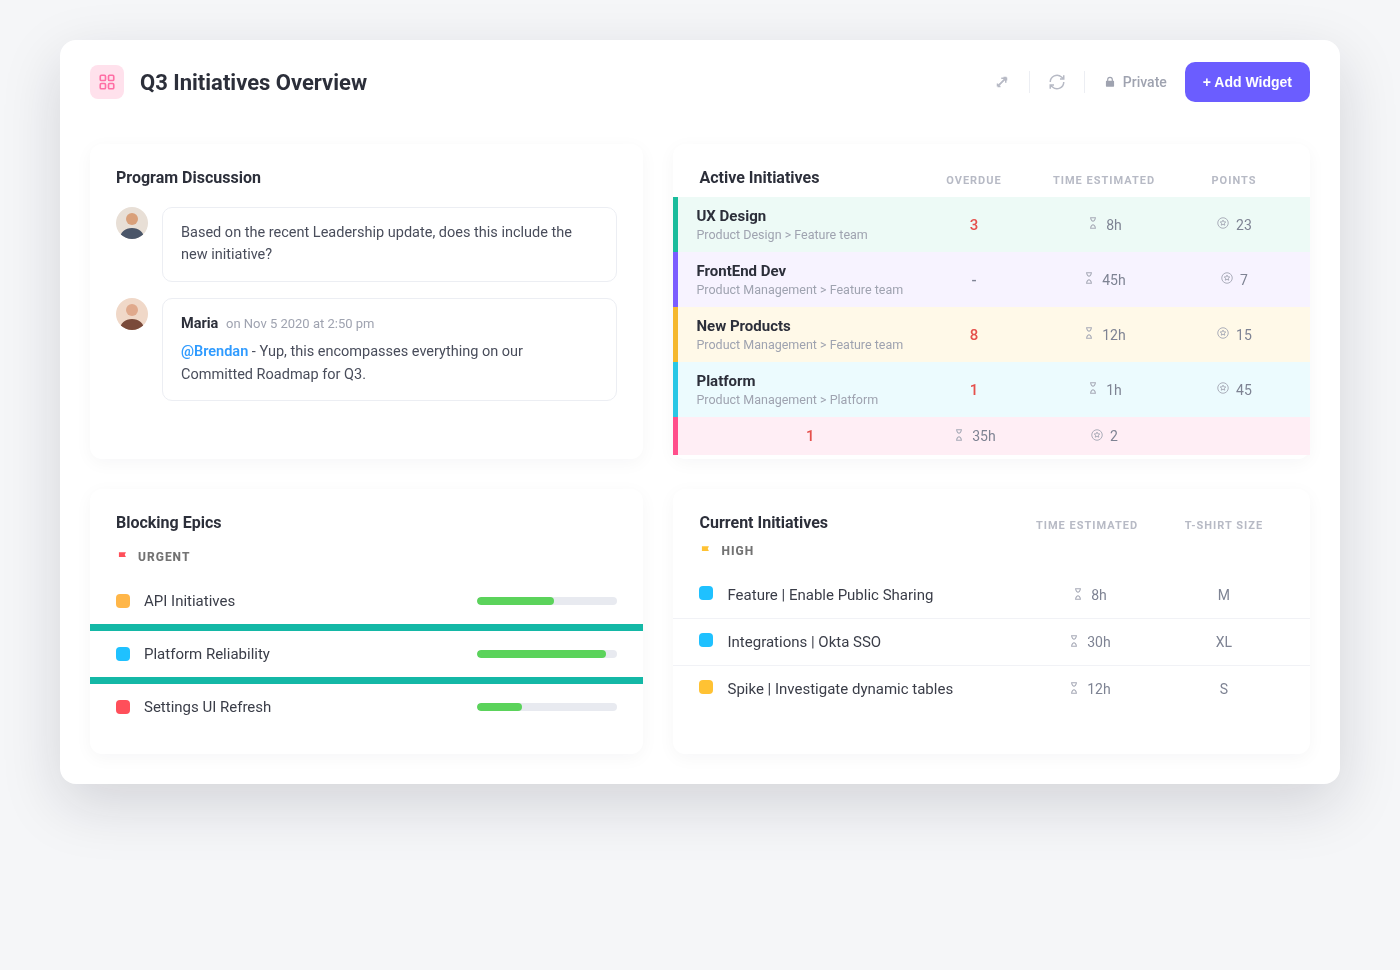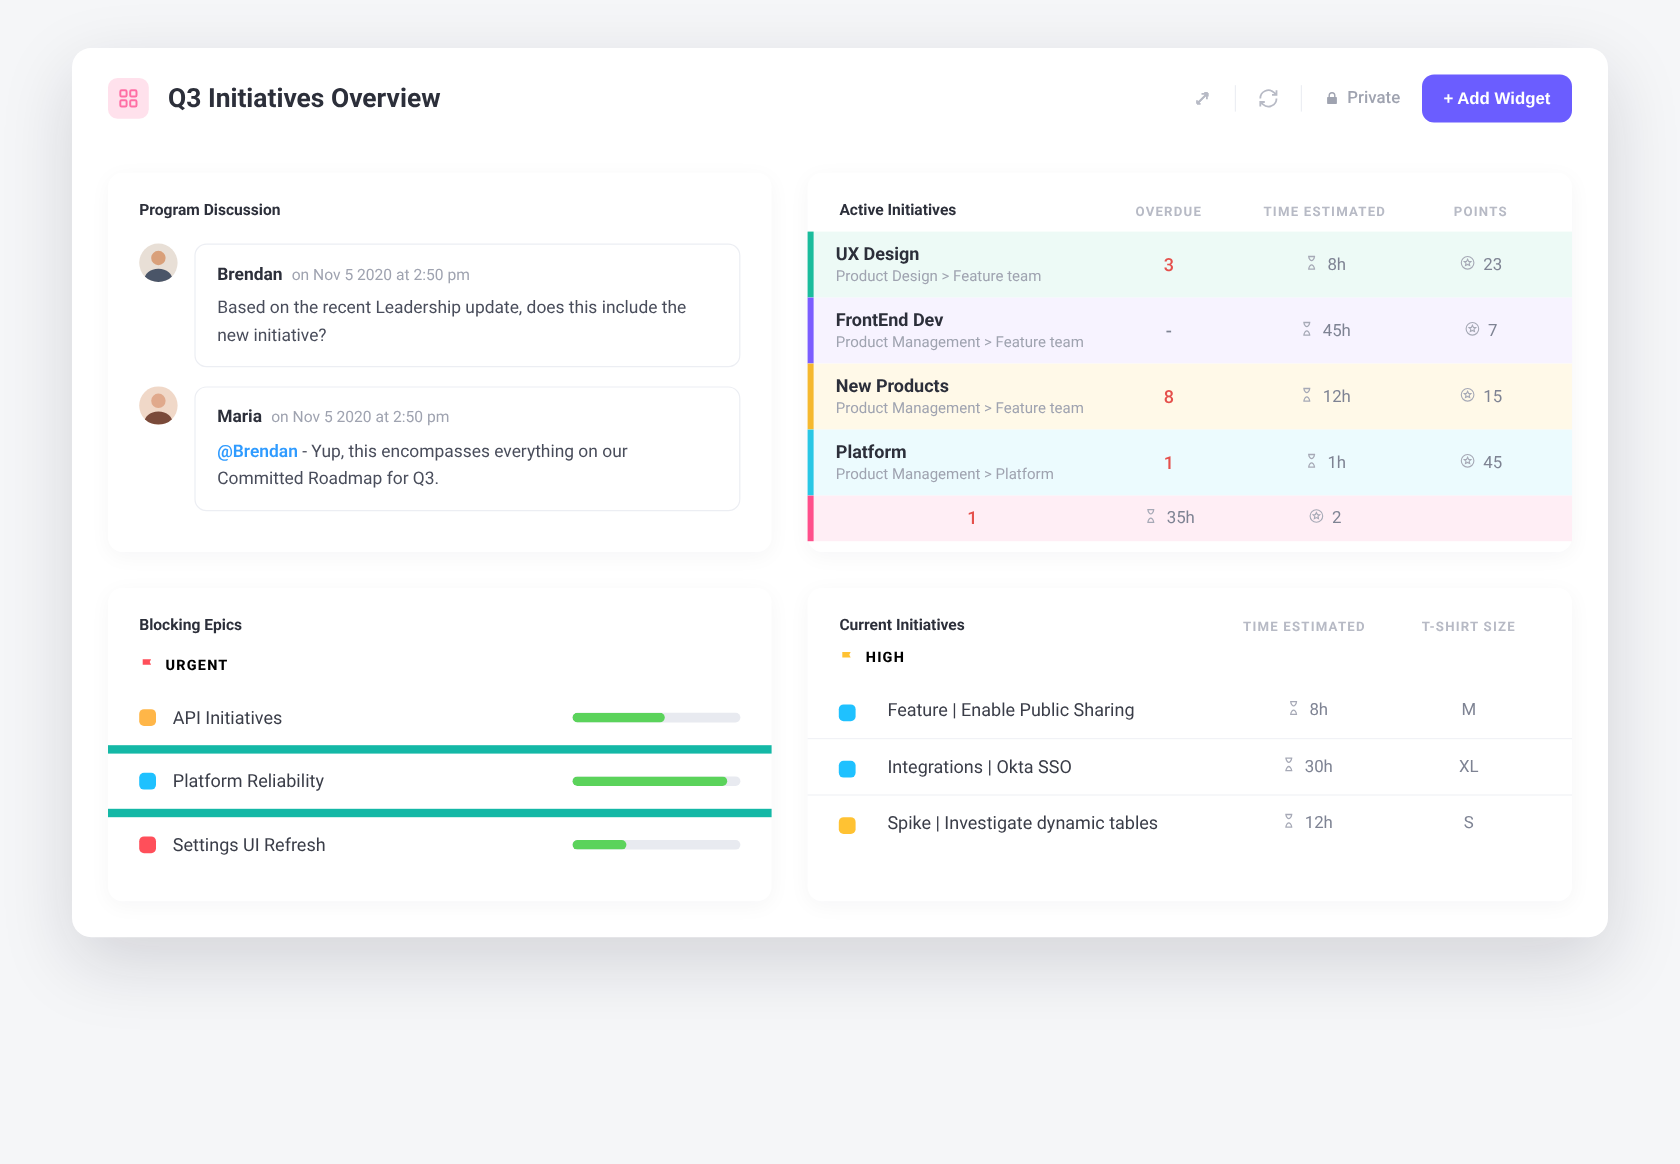--- a/index.html
+++ b/index.html
@@ -57,21 +57,21 @@
     gap: 30px;
     padding: 20px 30px 0 30px;
   }
   .panel {
     background:#fff;
     border-radius:12px;
     box-shadow: 0 4px 18px rgba(20,20,40,0.04);
     padding: 24px 0 24px 0;
   }
   .panel-title {
-    font-size:13px;
+    font-size:16px;
     font-weight:700;
     color:#2c2f3a;
     padding: 0 26px 14px 26px;
   }
   
   .msg { display:flex; gap:14px; padding: 6px 26px 10px 26px;}
   .avatar { width:32px; height:32px; border-radius:50%; flex-shrink:0; background:#e8dfd6; overflow:hidden;}
   .avatar.two { background:#f0d8c8;}
   .bubble {
     border:1px solid #eceef3;
@@ -113,21 +113,21 @@
   .row-teal  { background:#edfaf6; border-left-color:#1abc9c;}
   .row-purple{ background:#f7f3ff; border-left-color:#7b5dff;}
   .row-amber { background:#fff9e8; border-left-color:#f5b82e;}
   .row-cyan  { background:#ecfbfe; border-left-color:#29c7e5;}
   .row-pink  { background:#ffeef5; border-left-color:#ff4f8b;}
   
   .section-label {
     display:flex; align-items:center; gap:8px;
     padding: 4px 26px 14px 26px;
     font-size:12px; font-weight:800; letter-spacing:1px;
-    color:#000000;
+    color:#737373;
   }
   .section-label.urgent svg { color:#ff4f5a;}
   .section-label.high svg { color:#ffc233;}
   .list-row {
     display:flex; align-items:center; gap:14px;
     padding: 14px 26px;
     font-size:15px; color:#3a3d48;
   }
   .list-row + .list-row { border-top:7px solid #14b8a6;}
   .dot { width:14px; height:14px; border-radius:4px; flex-shrink:0;}
@@ -141,21 +141,21 @@
     display:flex; align-items:flex-end; padding:0 26px 8px 26px; gap:12px;
   }
   .prio-hdr .panel-title{ padding:0; flex:1;}
   .prio-row {
     display:grid; grid-template-columns: 1fr 130px 120px;
     align-items:center; gap:10px;
     padding: 14px 26px;
     font-size:15px; color:#3a3d48;
   }
   .prio-row + .prio-row { border-top:1px solid #f1f2f6;}
-  .prio-name{ display:flex; align-items:flex-end; gap:26px;}
+  .prio-name{ display:flex; align-items:flex-start; gap:14px;}
 </style>
 </head>
 <body>
 
 <div class="card">
 
   <div class="header">
     <div class="app-icon">
       <svg viewBox="0 0 24 24" fill="none" stroke="#ff6fa5" stroke-width="2.2">
         <rect x="3" y="3" width="7" height="7" rx="1.5"></rect>
@@ -199,24 +199,20 @@
       <div class="panel-title">Program Discussion</div>
 
       <div class="msg">
         <div class="avatar">
           <svg viewBox="0 0 32 32">
               <circle cx="16" cy="12" r="6" fill="#d9a07a"></circle>
               <path d="M4 32c0-7 5-11 12-11s12 4 12 11" fill="#4a5568"></path>
             </svg>
         </div>
         <div class="bubble">
-          <div class="meta">
-            <span class="author">Brendan</span>
-            <span class="time">on Nov 5 2020 at 2:50 pm</span>
-          </div>
           <span>Based on the recent Leadership update, does this include the new initiative?</span>
         </div>
       </div>
 
       <div class="msg">
         <div class="avatar two">
           <svg viewBox="0 0 32 32">
               <circle cx="16" cy="12" r="6" fill="#e0a98c"></circle>
               <path d="M4 32c0-7 5-11 12-11s12 4 12 11" fill="#7a4a3a"></path>
             </svg>

